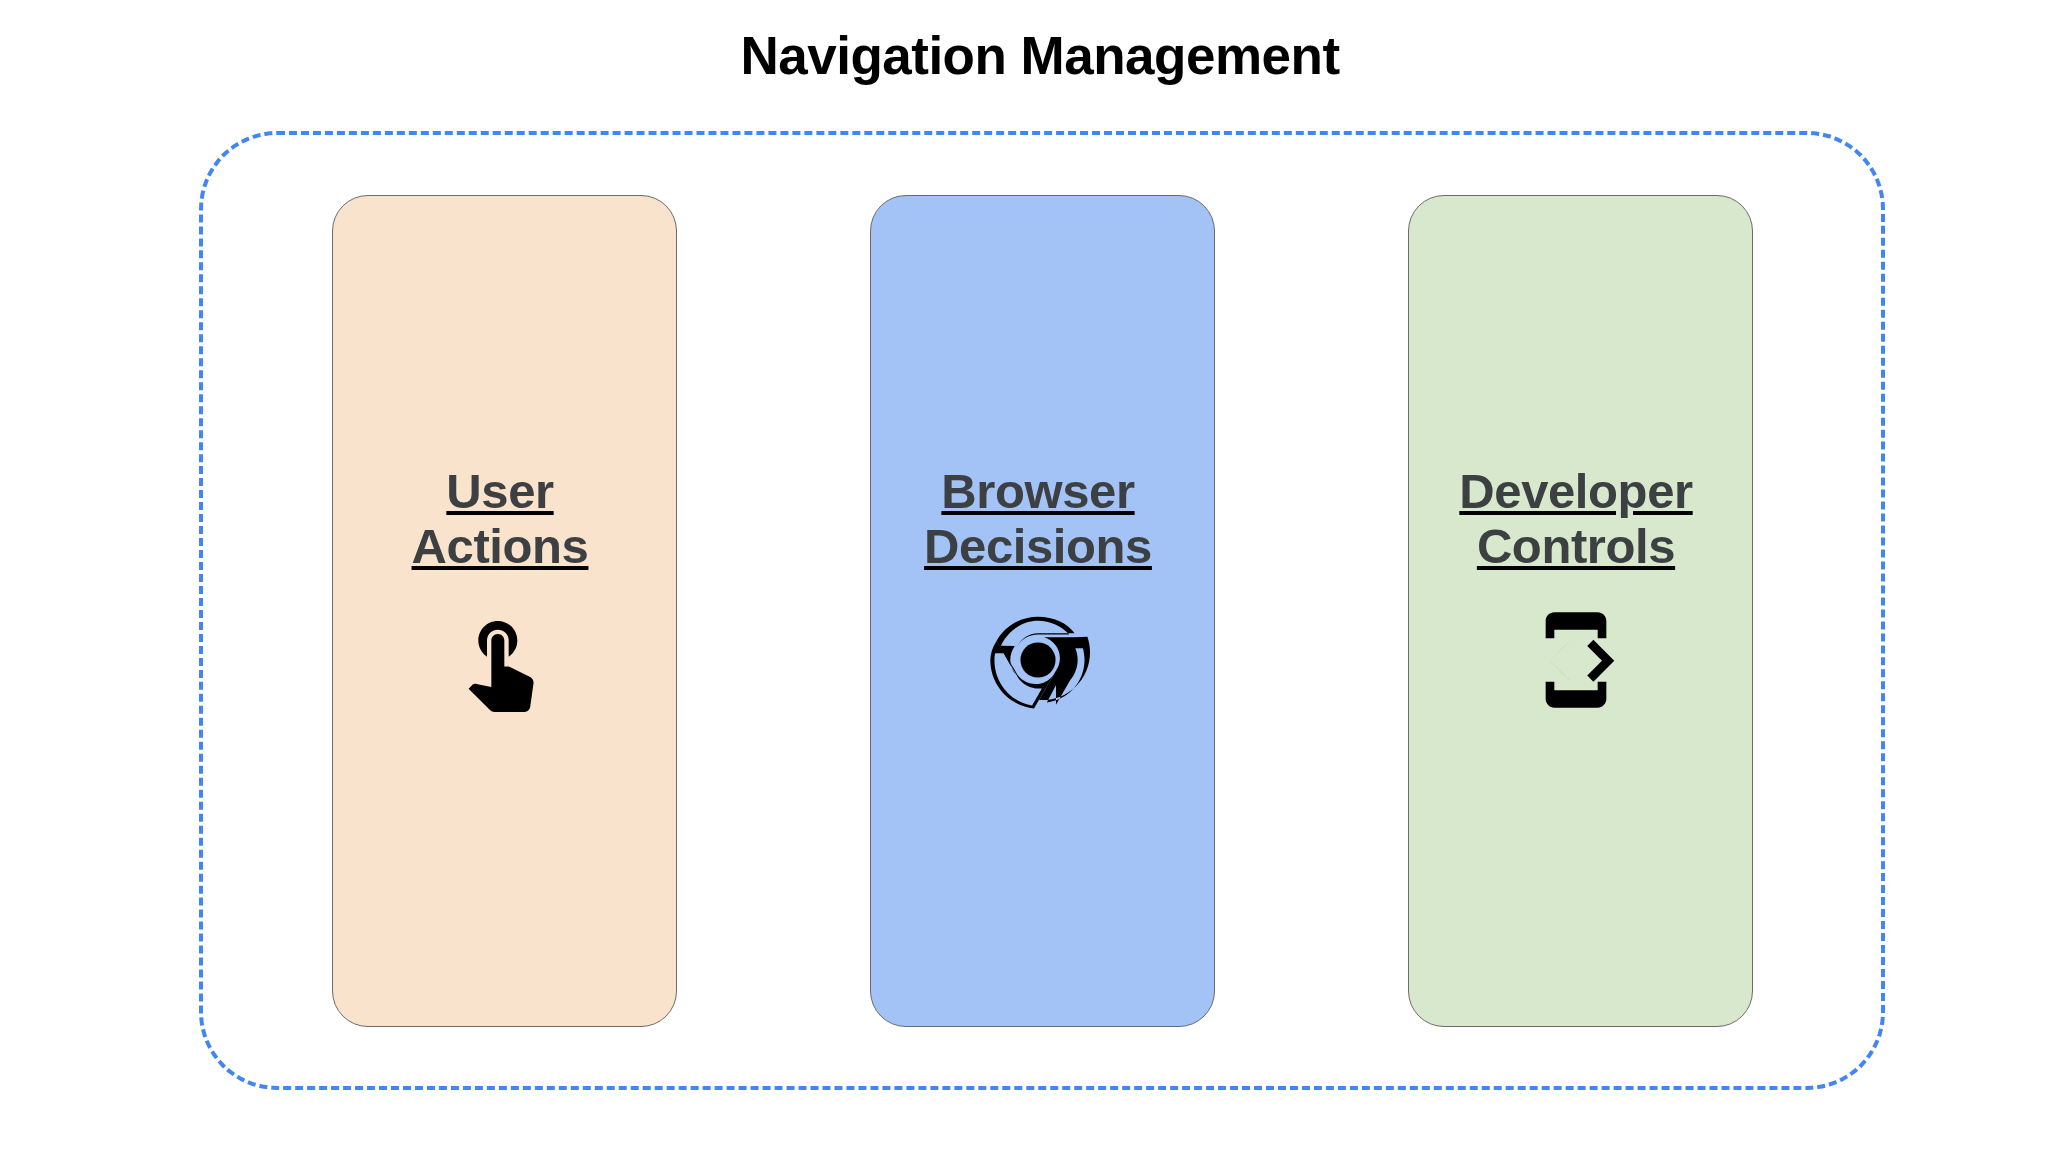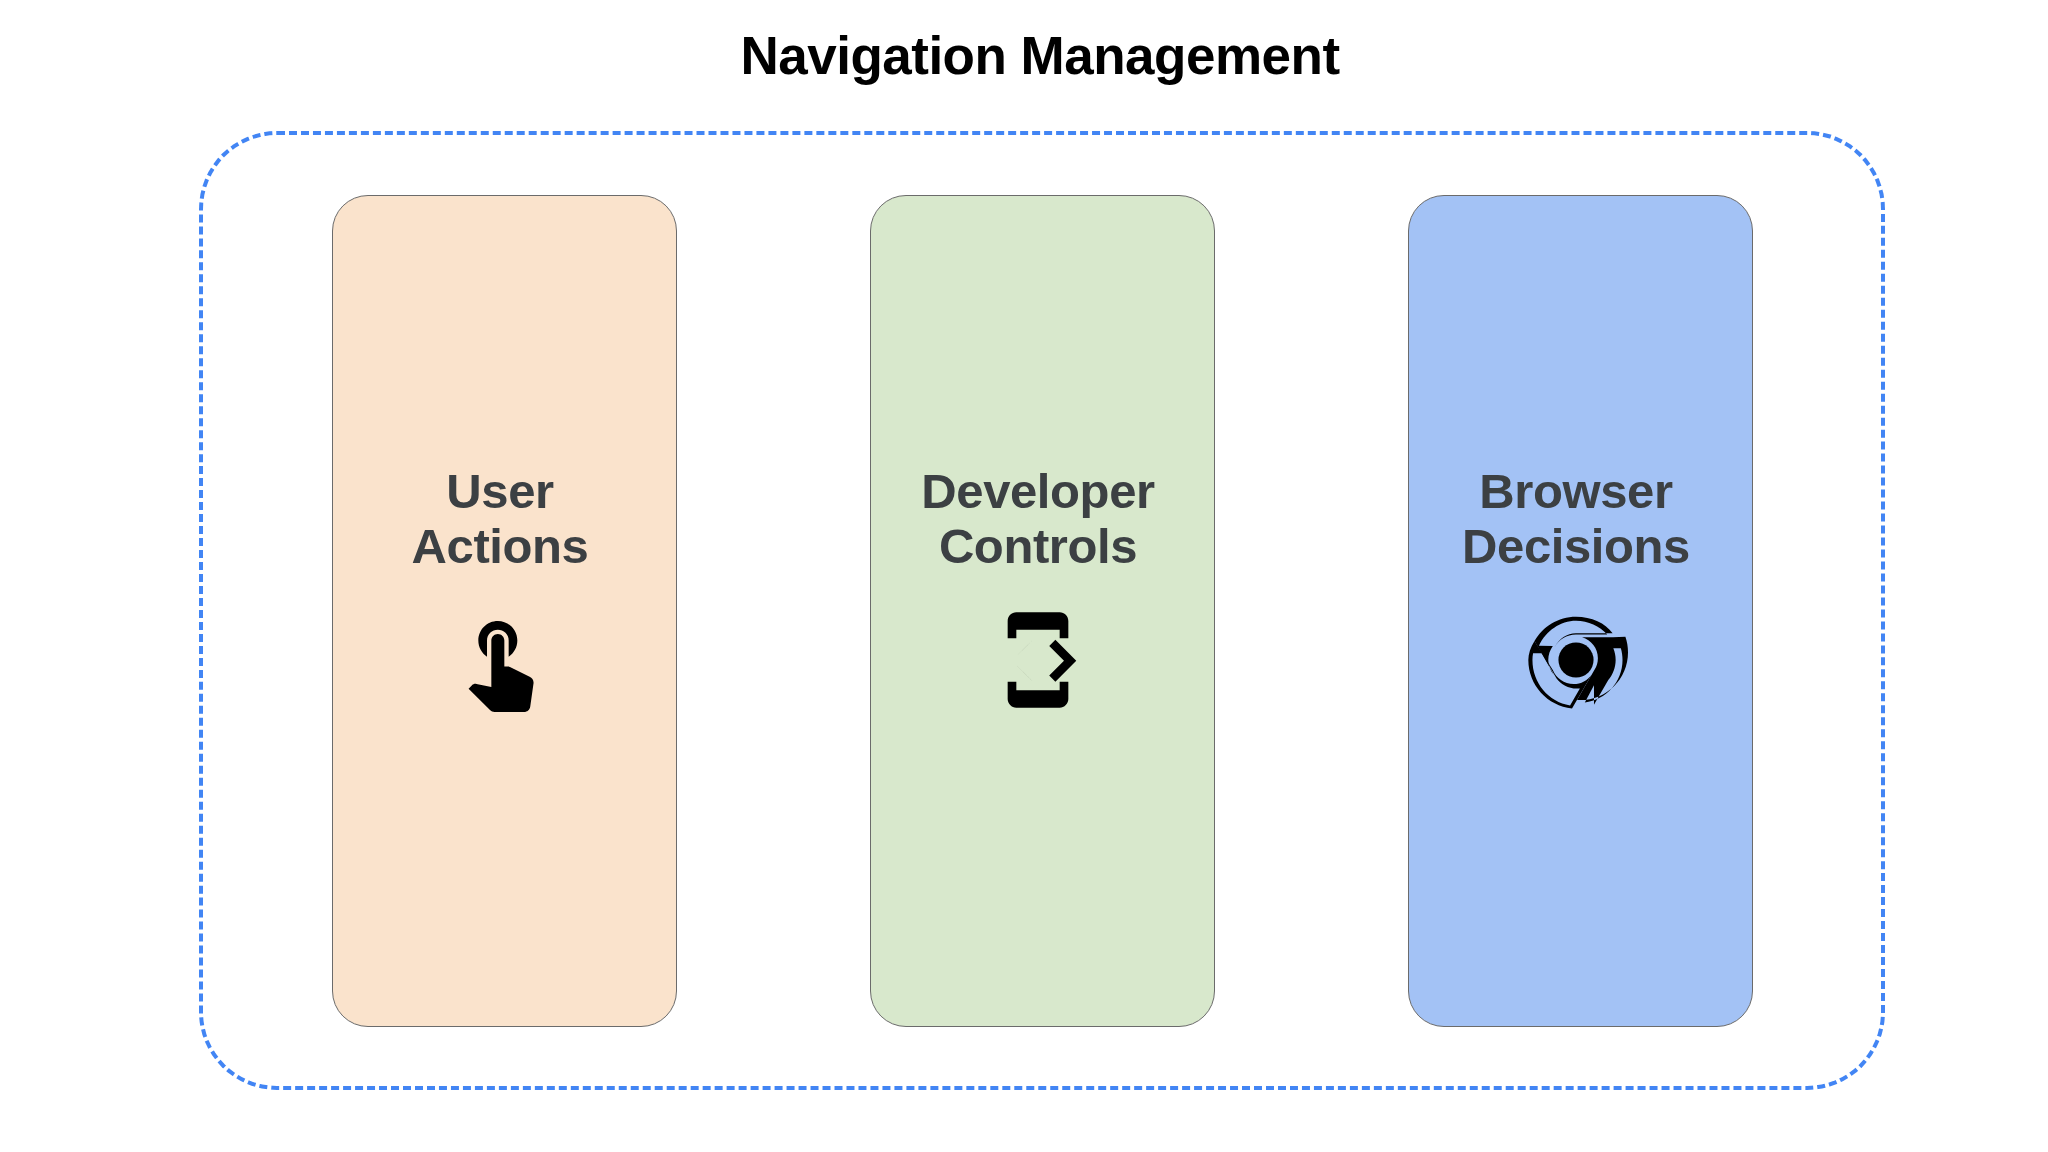--- a/index.html
+++ b/index.html
@@ -78,20 +78,21 @@
   }
 
   .card-inner {
     position: absolute;
     left: 0;
     right: 8px;
     top: 268px;
     display: flex;
     flex-direction: column;
     align-items: center;
+    text-decoration: underline;
   }
 
   .card-title {
     font-size: 49px;
     font-weight: bold;
     color: #3c4043;
     text-align: center;
     line-height: 1.13;
     letter-spacing: -0.4px;
     white-space: pre-line;
@@ -127,44 +128,44 @@
 Actions</div>
         <span class="card-icon">
           <svg viewBox="0 0 24 24" xmlns="http://www.w3.org/2000/svg" aria-hidden="true">
             <path fill="#000000" d="M9 11.24V7.5a2.5 2.5 0 0 1 5 0v3.74c1.21-.81 2-2.18 2-3.74C16 5.01 13.99 3 11.5 3S7 5.01 7 7.5c0 1.56.79 2.93 2 3.74z"></path>
             <path fill="#000000" d="M18.84 15.87l-4.54-2.26c-.17-.07-.35-.11-.54-.11H13v-6c0-.83-.67-1.5-1.5-1.5S10 6.67 10 7.5v10.74l-3.43-.72c-.08-.01-.15-.03-.24-.03-.31 0-.59.13-.79.33l-.79.8 4.94 4.94c.27.27.65.44 1.06.44h6.79c.75 0 1.33-.55 1.44-1.28l.75-5.27c.01-.07.02-.14.02-.2 0-.62-.38-1.16-.91-1.38z"></path>
           </svg>
         </span>
       </div>
     </div>
 
-    <div class="card" id="card-2" style="background: rgb(216, 232, 204); border-color: rgb(107, 107, 107);">
-      <div class="card-inner">
-        <div class="card-title" style="color: rgb(60, 64, 67);">Developer
-Controls</div>
-        <span class="card-icon">
-          <svg viewBox="0 0 24 24" xmlns="http://www.w3.org/2000/svg" aria-hidden="true">
-            <path fill="#000000" d="M7 5h10v2h2V3c0-1.1-.9-2-2-2H7c-1.1 0-2 .9-2 2v4h2V5zm10 14H7v-2H5v4c0 1.1.9 2 2 2h10c1.1 0 2-.9 2-2v-4h-2v2z"></path>
-            <path fill="#000000" d="M9.41 15.59L10.83 17 6 12.17l4.83-4.83L9.41 8.76 6 12.17l3.41 3.42zM14.59 15.59L18 12.17l-3.41-3.41 1.42-1.42L20.83 12.17 16.01 17l-1.42-1.41z"></path>
-          </svg>
-        </span>
-      </div>
-    </div>
-
     <div class="card" id="card-1" style="background: rgb(163, 194, 245); border-color: rgb(107, 107, 107);">
       <div class="card-inner">
         <div class="card-title" style="color: rgb(60, 64, 67);">Browser
 Decisions</div>
         <span class="card-icon">
           <svg viewBox="0 0 48 48" xmlns="http://www.w3.org/2000/svg" aria-hidden="true">
             <g fill="#000000">
               <path d="M24 4C15.77 4 8.6 8.55 4.85 15.27l9.02 15.62C12.2 28.98 11.2 26.6 11.2 24c0-2.43.78-4.68 2.1-6.51L6.9 17.4C10.13 10.53 16.83 5.9 24 5.9c5.7 0 10.84 2.45 14.42 6.35H23.99c-4.26 0-7.96 2.36-9.88 5.84l-.02-.03C16.2 14.1 19.8 11.6 24 11.6h16.9C37.6 6.97 31.17 4 24 4z"></path>
               <path d="M4.85 15.27C3.03 18.02 2 21.37 2 24c0 11.63 8.83 21.2 20.16 22.37L31.2 30.75c-1.82 2.63-4.86 4.35-8.3 4.35-4.33 0-8.06-2.68-9.6-6.47L4.85 15.27zm3.4 5.56l6.7 11.6c2.1 2.9 5.52 4.78 9.37 4.78.5 0 .99-.03 1.47-.1l-4.53 7.84C11.3 43.4 3.9 34.57 3.9 24c0-1.12.1-2.19.29-3.17z"></path>
               <path d="M41.1 13.5H26.8c4.2 1.2 7.3 5.07 7.3 9.66 0 1.97-.57 3.8-1.56 5.35l-8.05 13.94c.5.03 1 .05 1.51.05 12.15 0 22-9.85 22-22 0-2.52-.42-4.93-1.2-7.18l-5.7.18zM32.3 44.7l6.6-11.43c2.13-2.52 3.4-5.78 3.4-9.27 0-1.9-.38-3.72-1.07-5.38h3.47c.5 1.7.77 3.5.77 5.38 0 10.1-7.6 18.44-17.4 19.6l4.23-7.9z"></path>
               <circle cx="24" cy="24" r="8.1"></circle>
             </g>
           </svg>
         </span>
       </div>
     </div>
 
+    <div class="card" id="card-2" style="background: rgb(216, 232, 204); border-color: rgb(107, 107, 107);">
+      <div class="card-inner">
+        <div class="card-title" style="color: rgb(60, 64, 67);">Developer
+Controls</div>
+        <span class="card-icon">
+          <svg viewBox="0 0 24 24" xmlns="http://www.w3.org/2000/svg" aria-hidden="true">
+            <path fill="#000000" d="M7 5h10v2h2V3c0-1.1-.9-2-2-2H7c-1.1 0-2 .9-2 2v4h2V5zm10 14H7v-2H5v4c0 1.1.9 2 2 2h10c1.1 0 2-.9 2-2v-4h-2v2z"></path>
+            <path fill="#000000" d="M9.41 15.59L10.83 17 6 12.17l4.83-4.83L9.41 8.76 6 12.17l3.41 3.42zM14.59 15.59L18 12.17l-3.41-3.41 1.42-1.42L20.83 12.17 16.01 17l-1.42-1.41z"></path>
+          </svg>
+        </span>
+      </div>
+    </div>
+
   </div>
 </div>
 
 </body></html>

